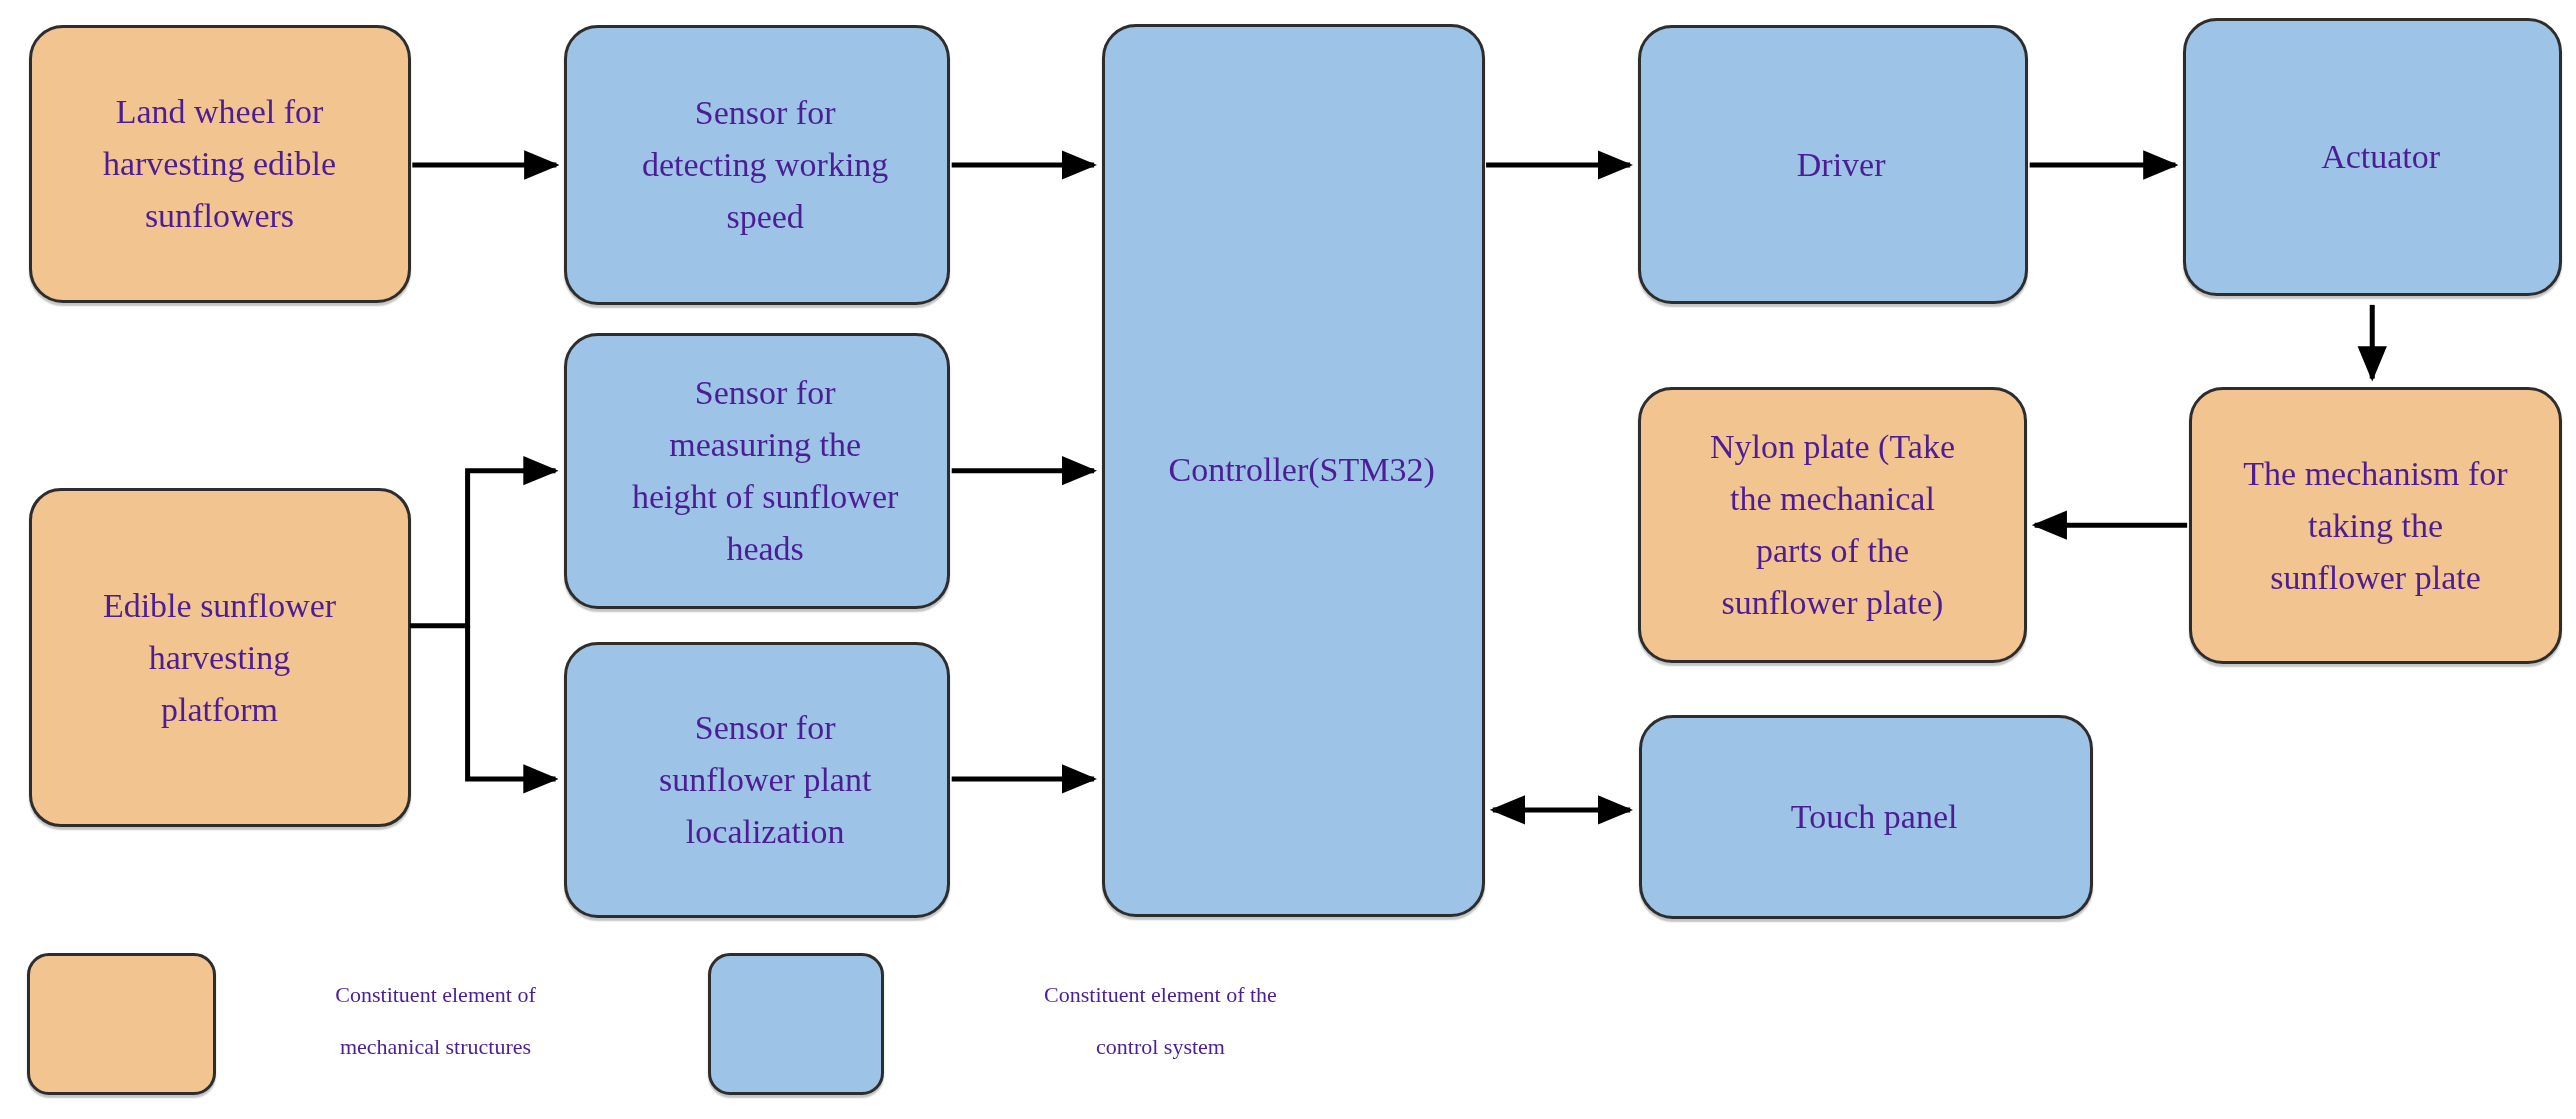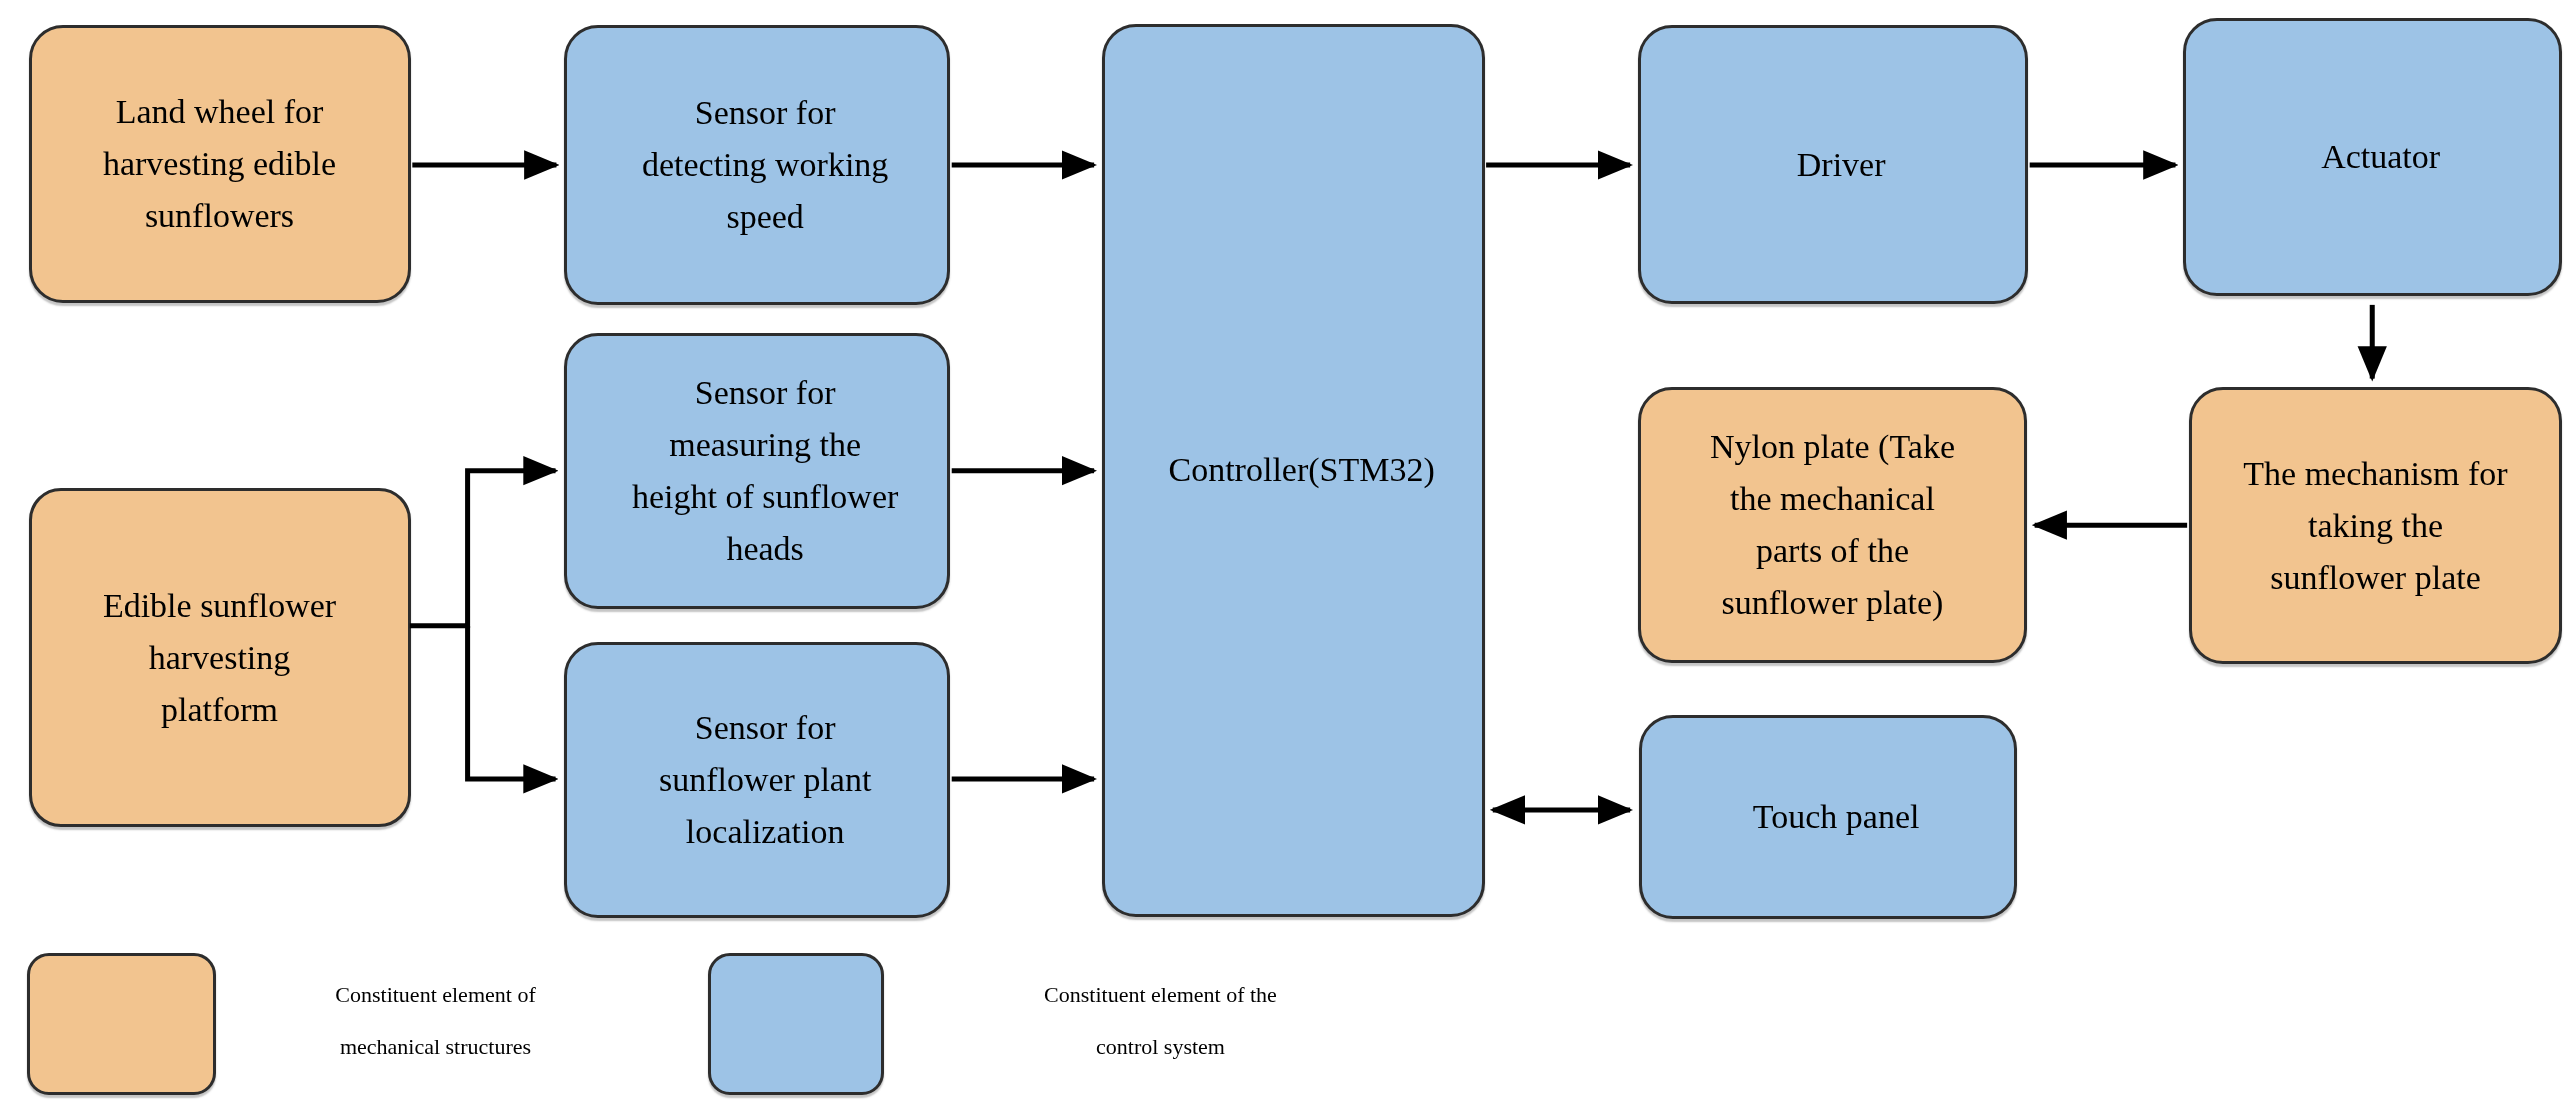--- a/index.html
+++ b/index.html
@@ -2,21 +2,21 @@
 <html style="font-size:13.4px"><head>
 <meta charset="utf-8">
 <style>
   html, body { margin: 0; padding: 0; background: #ffffff; }
   .canvas {
     position: relative;
     width: 2576px;
     height: 1119px;
     background: #ffffff;
     font-family: "Liberation Serif", "DejaVu Serif", serif;
-    color: #000000;
+    color: #4c1d95;
     overflow: hidden;
   }
   .node {
     position: absolute;
     display: flex;
     align-items: center;
     justify-content: center;
     text-align: center;
     box-sizing: border-box;
     border: 3.4px solid #2d2d2d;
@@ -34,21 +34,21 @@
   #n-land-wheel          { left: 28.5px;   top: 25px;  width: 382px; height: 278px; }
   #n-speed-sensor        { left: 564px;  top: 25px;  width: 386px; height: 280px; }
   #n-controller          { left: 1102px; top: 23.5px;  width: 383px; height: 893px; }
   #n-driver              { left: 1638px; top: 25px;  width: 390px; height: 279px; }
   #n-actuator            { left: 2183px; top: 18px;  width: 379px; height: 278px; }
   #n-height-sensor       { left: 564px;  top: 333px; width: 386px; height: 276px; }
   #n-platform            { left: 28.5px;   top: 488px; width: 382px; height: 339px; border-radius: 32px; }
   #n-localization-sensor { left: 564px;  top: 642px; width: 386px; height: 276px; }
   #n-nylon-plate         { left: 1638px; top: 387px; width: 389px; height: 276px; }
   #n-mechanism           { left: 2189px; top: 387px; width: 373px; height: 277px; }
-  #n-touch-panel         { left: 1639px; top: 715px; width: 378px; height: 204px; }
+  #n-touch-panel         { left: 1639px; top: 715px; width: 454px; height: 204px; }
 
   
   .swatch {
     position: absolute;
     box-sizing: border-box;
     border: 3.4px solid #2d2d2d;
     border-radius: 22px;
     box-shadow: 0 2.5px 1.7px rgba(125,125,125,0.45);
   }
   #lg-mech-swatch { left: 27px;  top: 953px; width: 189px; height: 142px; }

